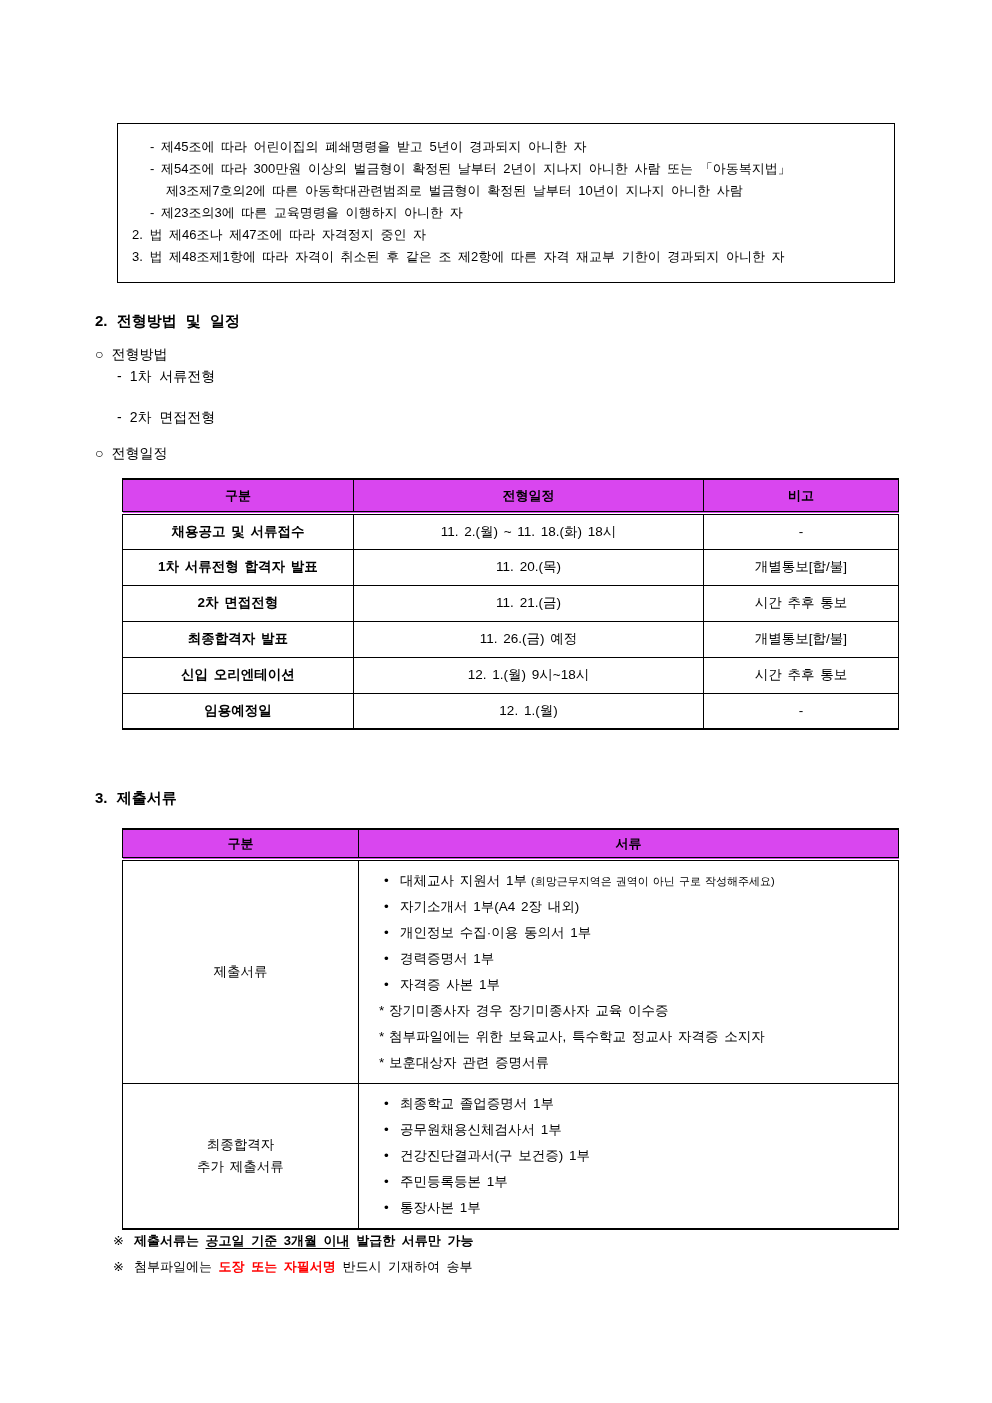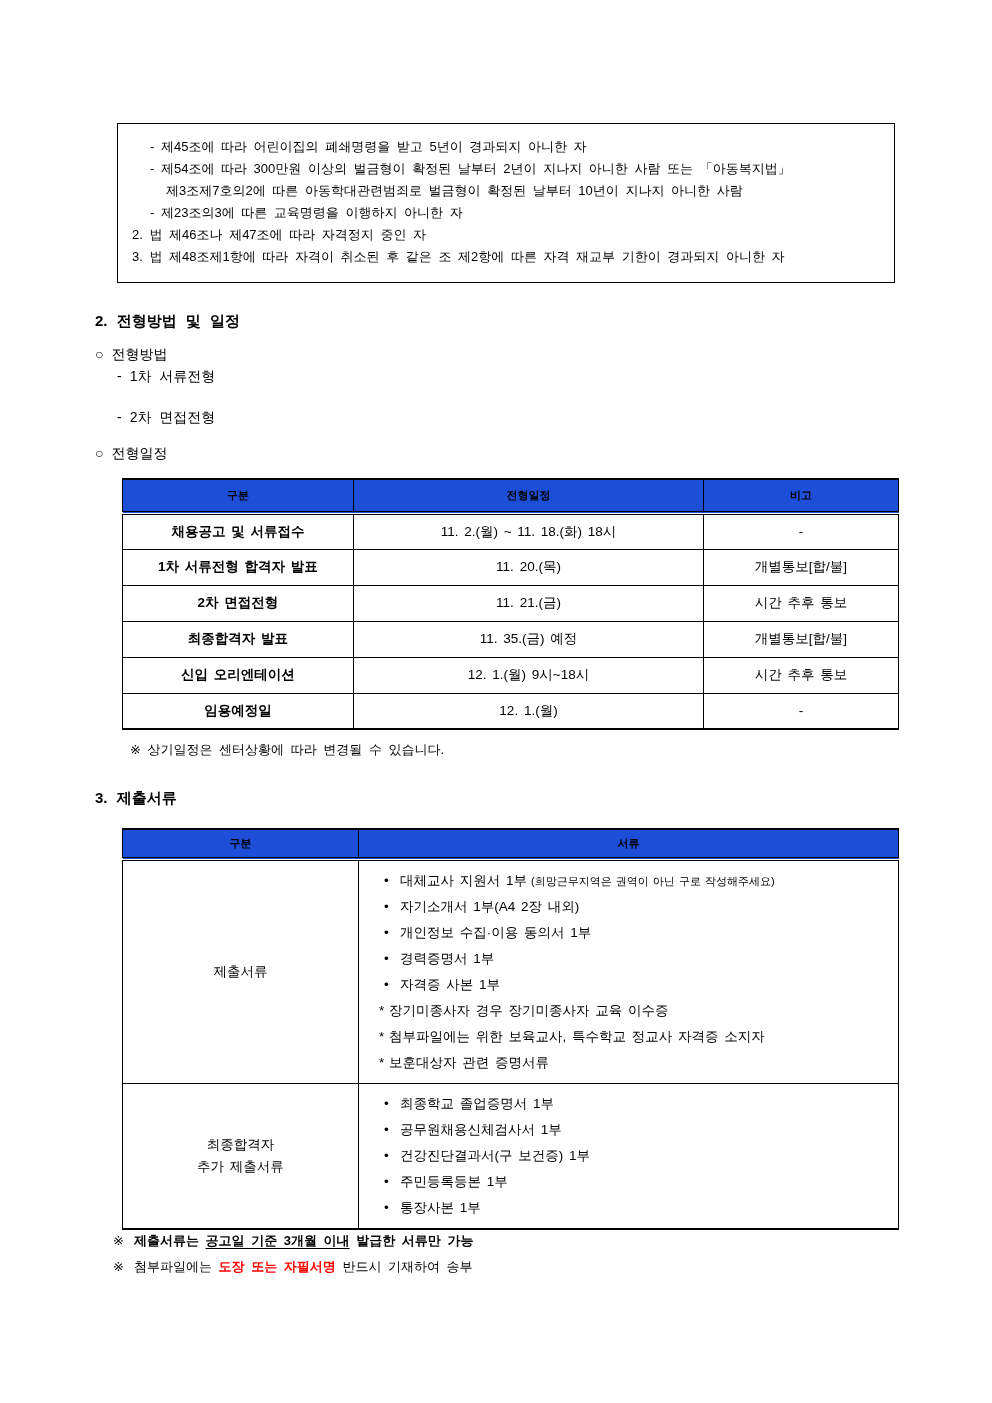--- a/index.html
+++ b/index.html
@@ -46,22 +46,22 @@
 
   
   table {
     border-collapse: collapse;
     position: absolute; left: 122px;
     table-layout: fixed;
   }
   table, th, td { border: 1px solid #000; }
   table { border-top-width: 2px; border-bottom-width: 2px; }
   th {
-    background: #1d4ed8;
-    font-size: 11px; font-weight: bold;
+    background: #d946ef;
+    font-size: 13px; font-weight: bold;
     text-align: center; vertical-align: middle;
     border-bottom: 4px double #000;
     word-spacing: 2px;
   }
   td { font-size: 13.5px; vertical-align: middle; word-spacing: 2px; }
 
   .schedule-table { top: 478px; width: 776px; }
   .schedule-table th { height: 34px; }
   .schedule-table td { height: 36px; text-align: center; }
   .schedule-table td.cat { font-weight: bold; }
@@ -141,37 +141,36 @@
           <td>11. 20.(목)</td>
           <td>개별통보[합/불]</td>
         </tr>
         <tr>
           <td class="cat">2차 면접전형</td>
           <td>11. 21.(금)</td>
           <td>시간 추후 통보</td>
         </tr>
         <tr>
           <td class="cat">최종합격자 발표</td>
-          <td>11. 35.(금) 예정</td>
+          <td>11. 26.(금) 예정</td>
           <td>개별통보[합/불]</td>
         </tr>
         <tr>
           <td class="cat">신입 오리엔테이션</td>
           <td>12. 1.(월) 9시~18시</td>
           <td>시간 추후 통보</td>
         </tr>
         <tr>
           <td class="cat">임용예정일</td>
           <td>12. 1.(월)</td>
           <td>-</td>
         </tr>
       </tbody>
   </table>
 
-  <div class="tbl-note">※ 상기일정은 센터상황에 따라 변경될 수 있습니다.</div>
 
   <div class="sec-heading sec3-heading">3. 제출서류</div>
 
   <table class="docs-table">
     <colgroup>
         <col style="width: 236px;">
         <col style="width: 540px;">
       </colgroup>
     <thead>
         <tr>

